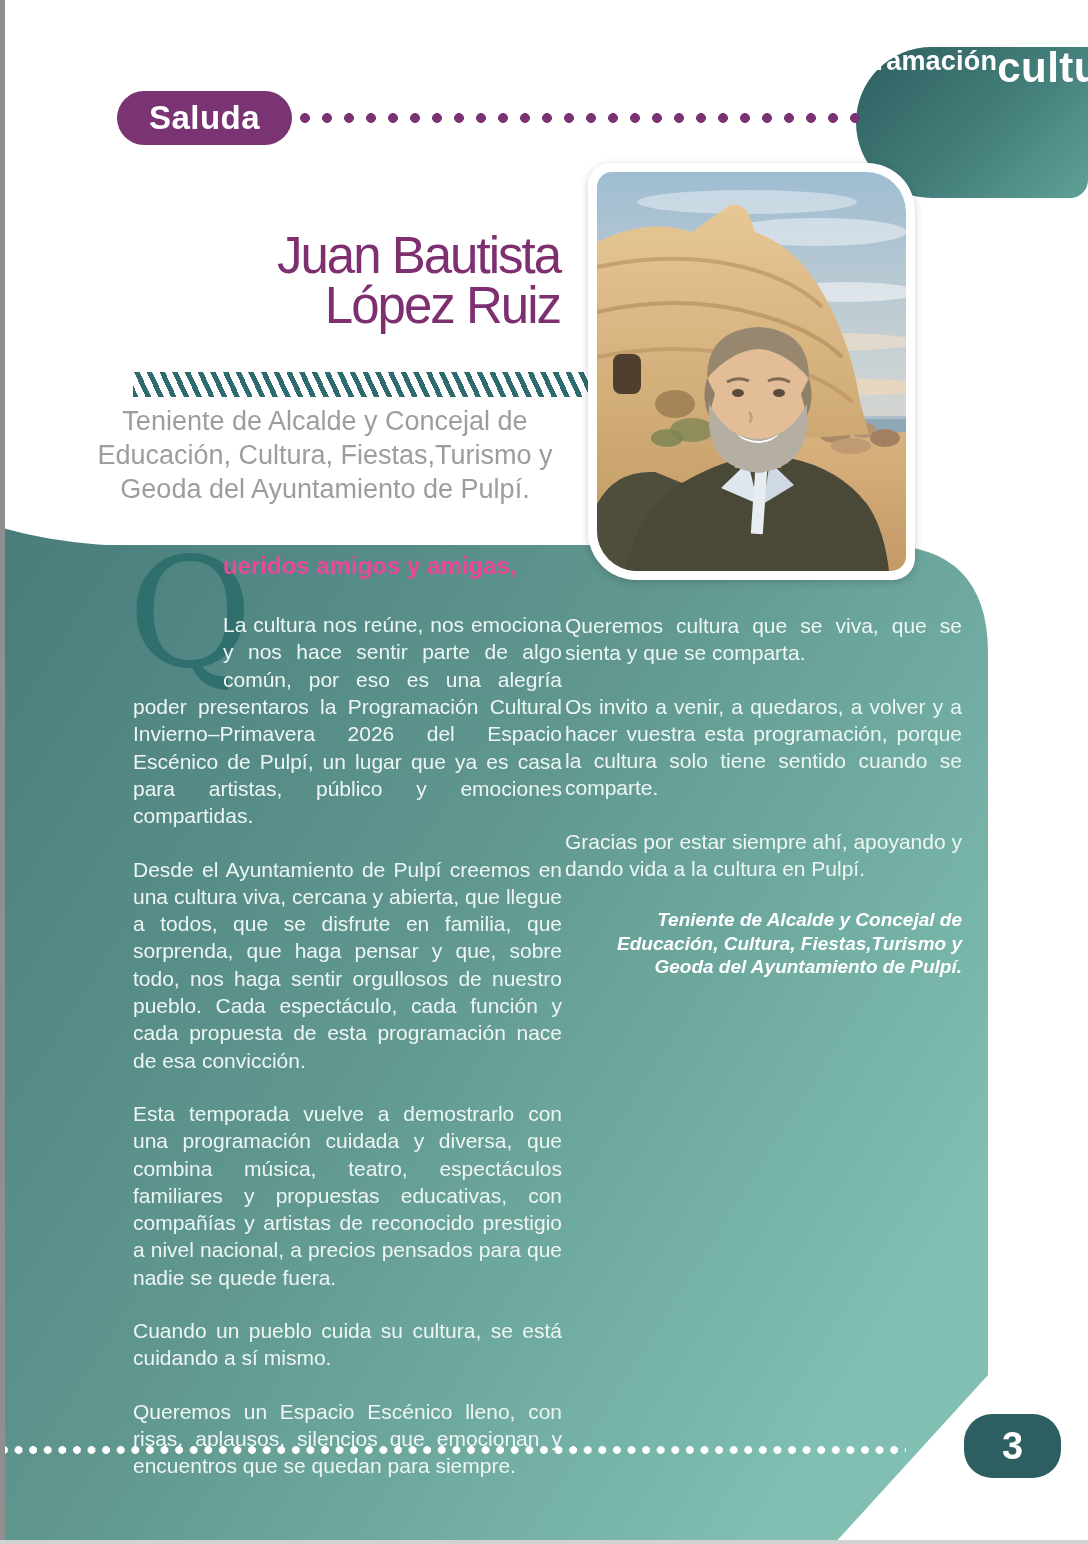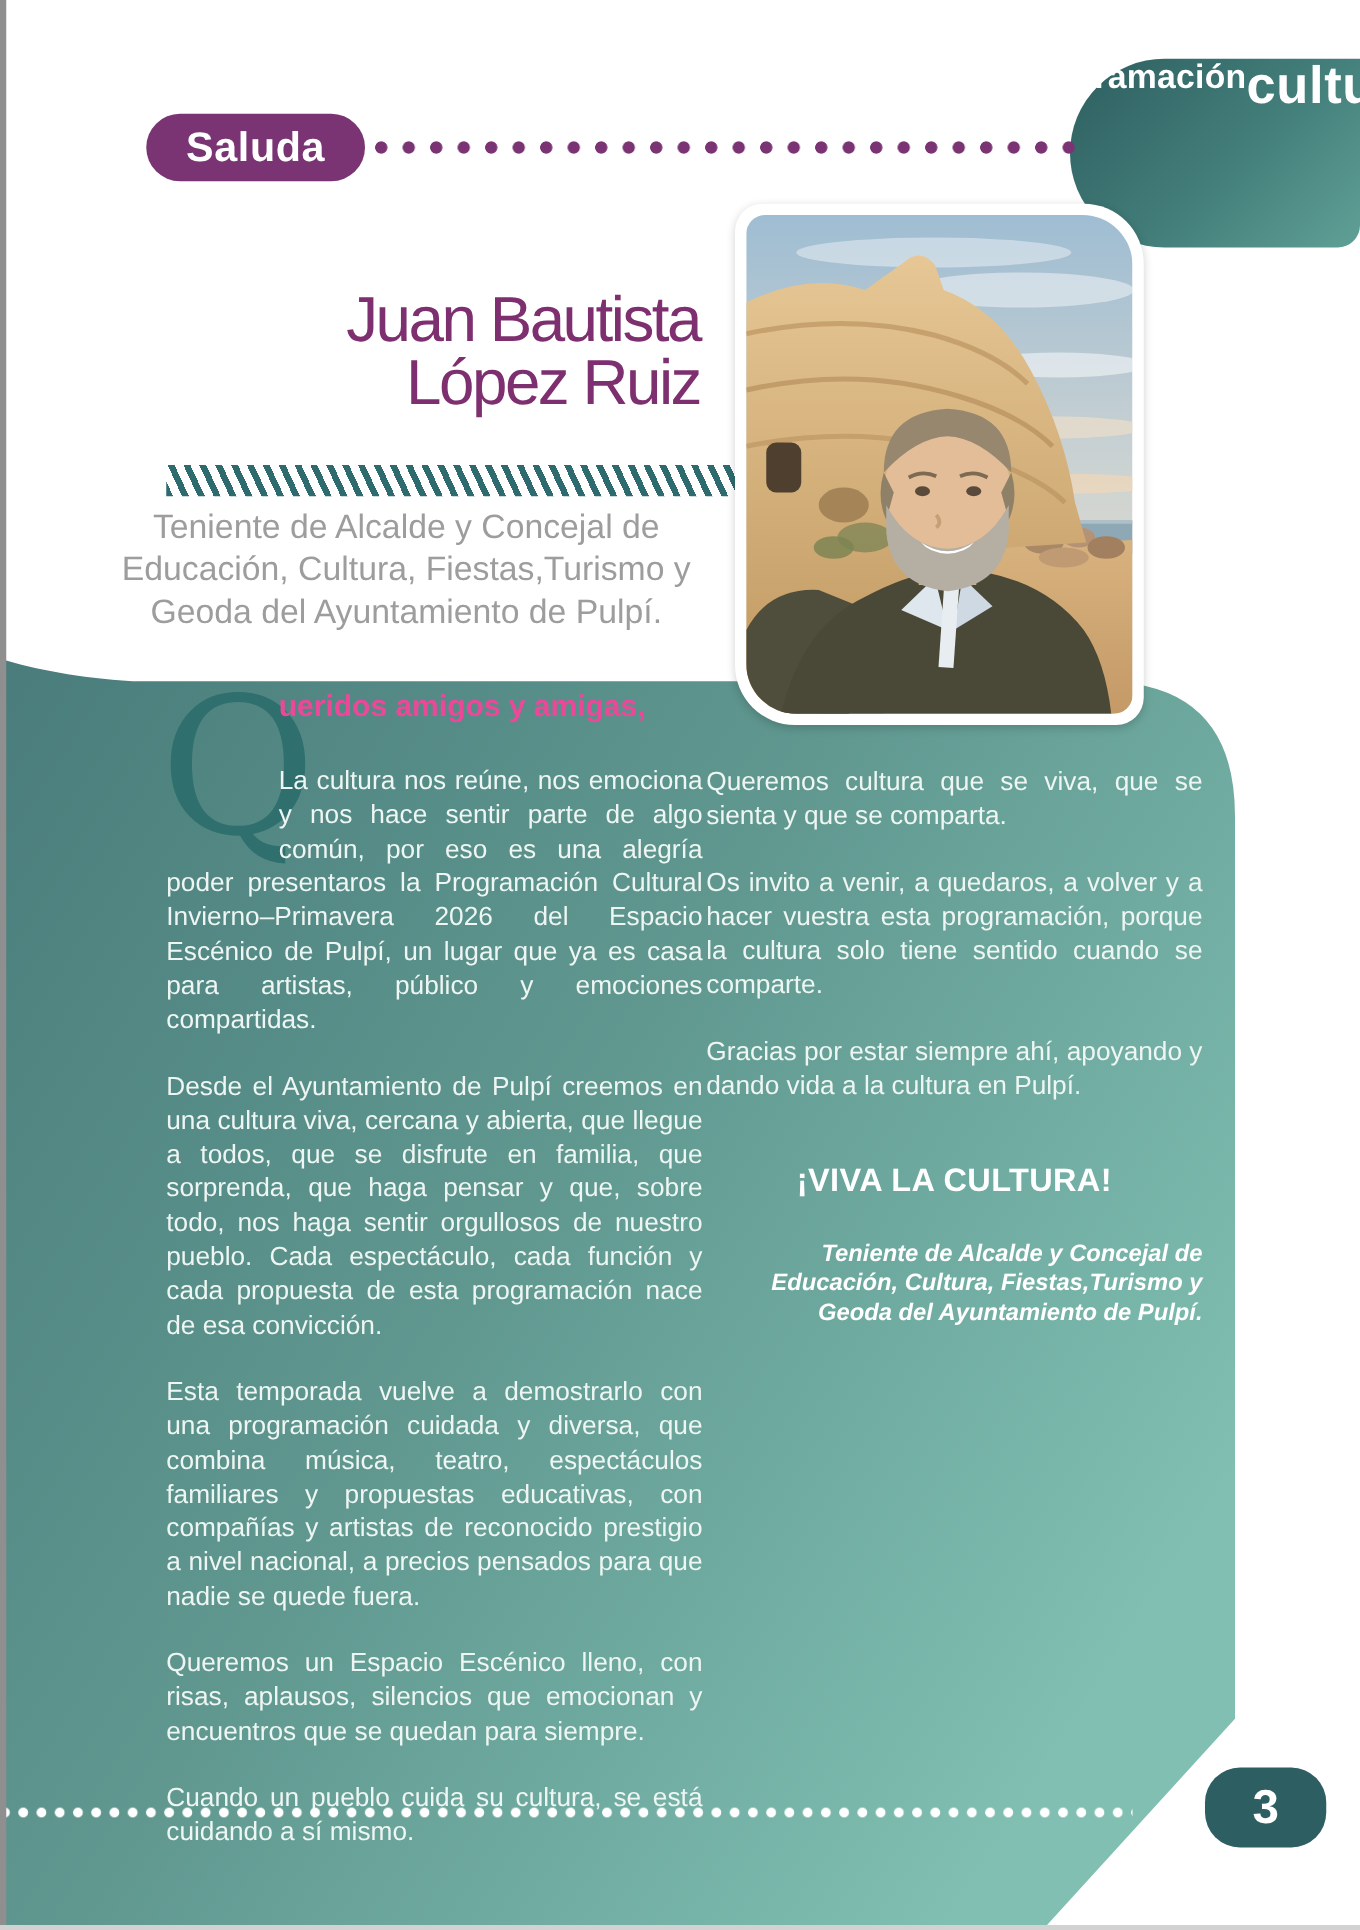--- a/index.html
+++ b/index.html
@@ -193,29 +193,28 @@
   </div>
 
   <div class="dropcap">Q</div>
 
   <div class="col col-left">
     <div class="q-spacer"></div>
     <p class="greet">ueridos amigos y amigas,</p>
     <p>La cultura nos reúne, nos emociona y nos hace sentir parte de algo común, por eso es una alegría poder presentaros la Programación Cultural Invierno–Primavera 2026 del Espacio Escénico de Pulpí, un lugar que ya es casa para artistas, público y emociones compartidas.</p>
     <p>Desde el Ayuntamiento de Pulpí creemos en una cultura viva, cercana y abierta, que llegue a todos, que se disfrute en familia, que sorprenda, que haga pensar y que, sobre todo, nos haga sentir orgullosos de nuestro pueblo. Cada espectáculo, cada función y cada propuesta de esta programación nace de esa convicción.</p>
     <p>Esta temporada vuelve a demostrarlo con una programación cuidada y diversa, que combina música, teatro, espectáculos familiares y propuestas educativas, con compañías y artistas de reconocido prestigio a nivel nacional, a precios pensados para que nadie se quede fuera.</p>
+    <p>Cuando un pueblo cuida su cultura, se está cuidando a sí mismo.</p>
     <p>Queremos un Espacio Escénico lleno, con risas, aplausos, silencios que emocionan y encuentros que se quedan para siempre.</p>
-    <p>Cuando un pueblo cuida su cultura, se está cuidando a sí mismo.</p>
   </div>
 
   <div class="col col-right">
     <p>Queremos cultura que se viva, que se sienta y que se comparta.</p>
     <p>Os invito a venir, a quedaros, a volver y a hacer vuestra esta programación, porque la cultura solo tiene sentido cuando se comparte.</p>
     <p>Gracias por estar siempre ahí, apoyando y dando vida a la cultura en Pulpí.</p>
-    <p class="slogan">¡VIVA LA CULTURA!</p>
     <p class="sig-role">Teniente de Alcalde y Concejal de Educación, Cultura, Fiestas,Turismo y Geoda del Ayuntamiento de Pulpí.</p>
   </div>
 
   <div class="dots-white"></div>
   <div class="page-number">
     <span>3</span>
   </div>
 
   <div class="edge-left"></div>
   <div class="edge-right"></div>

